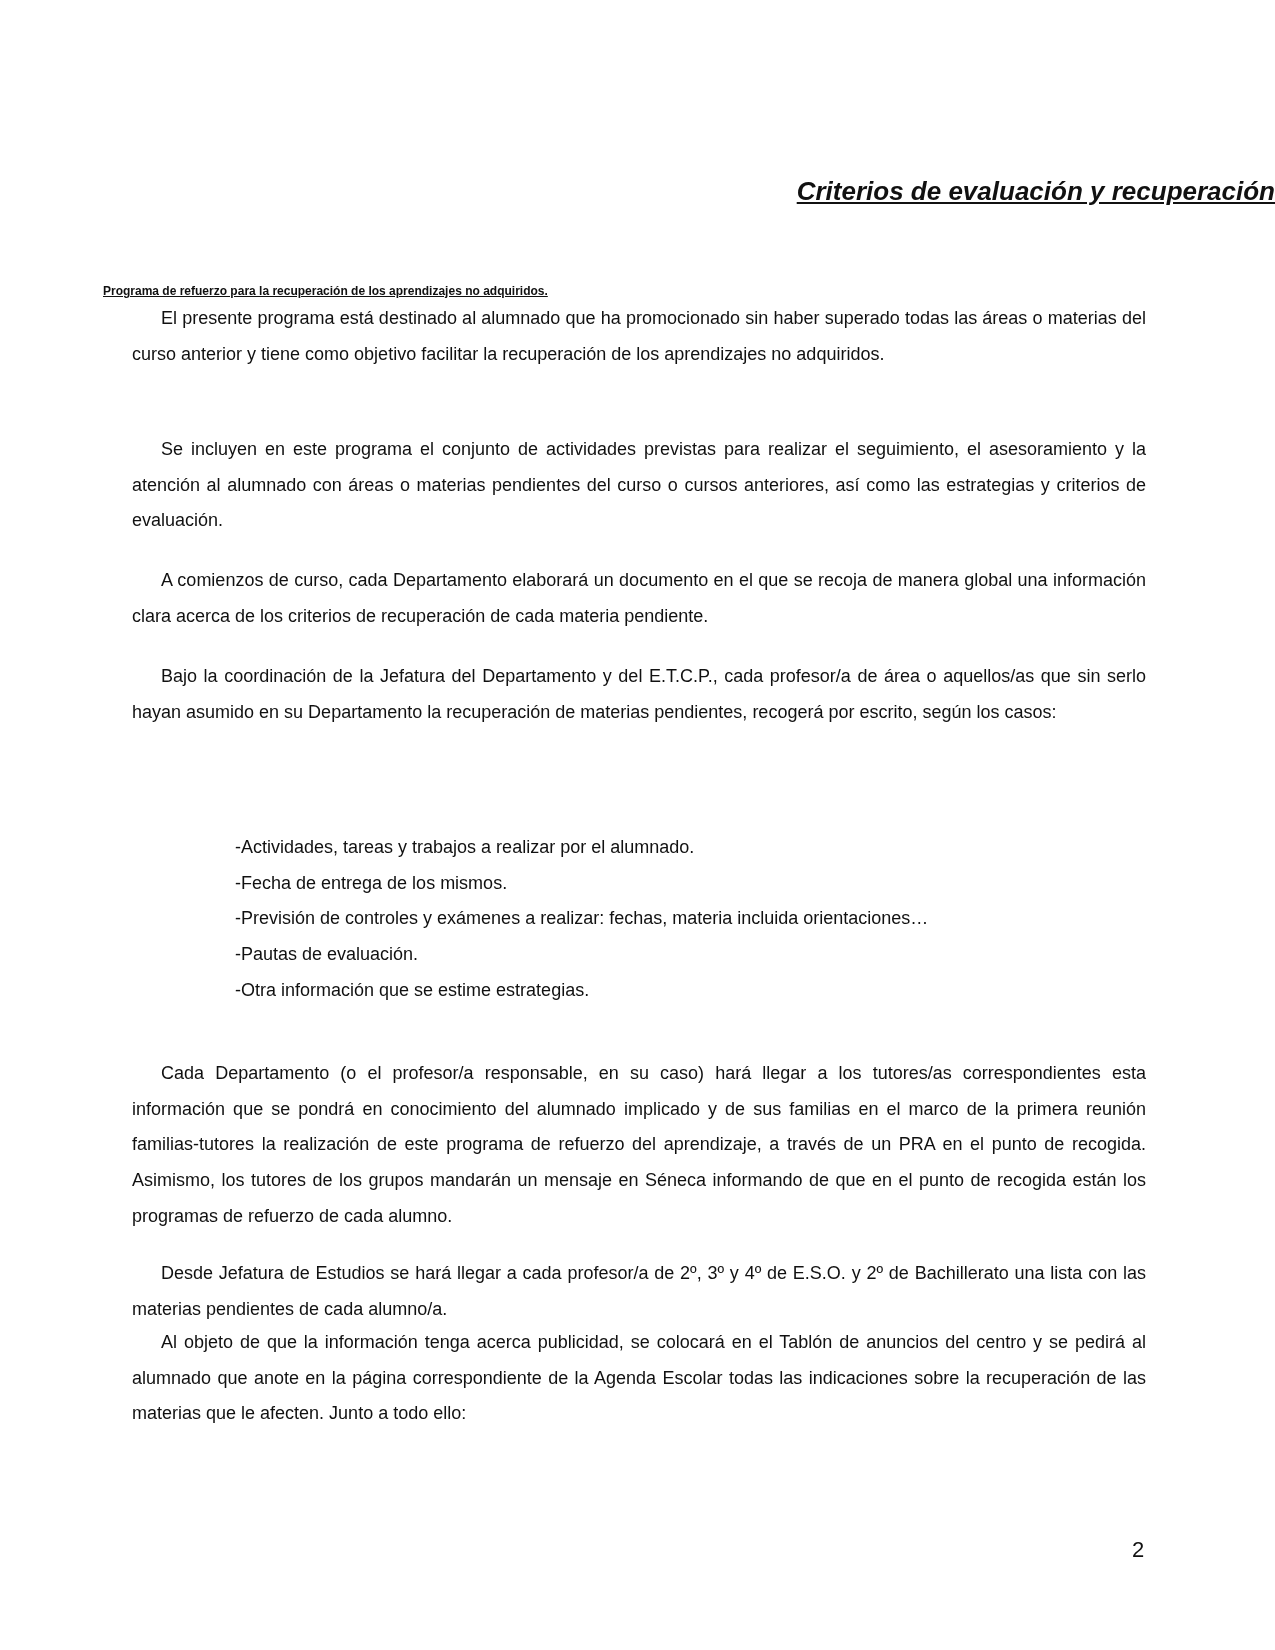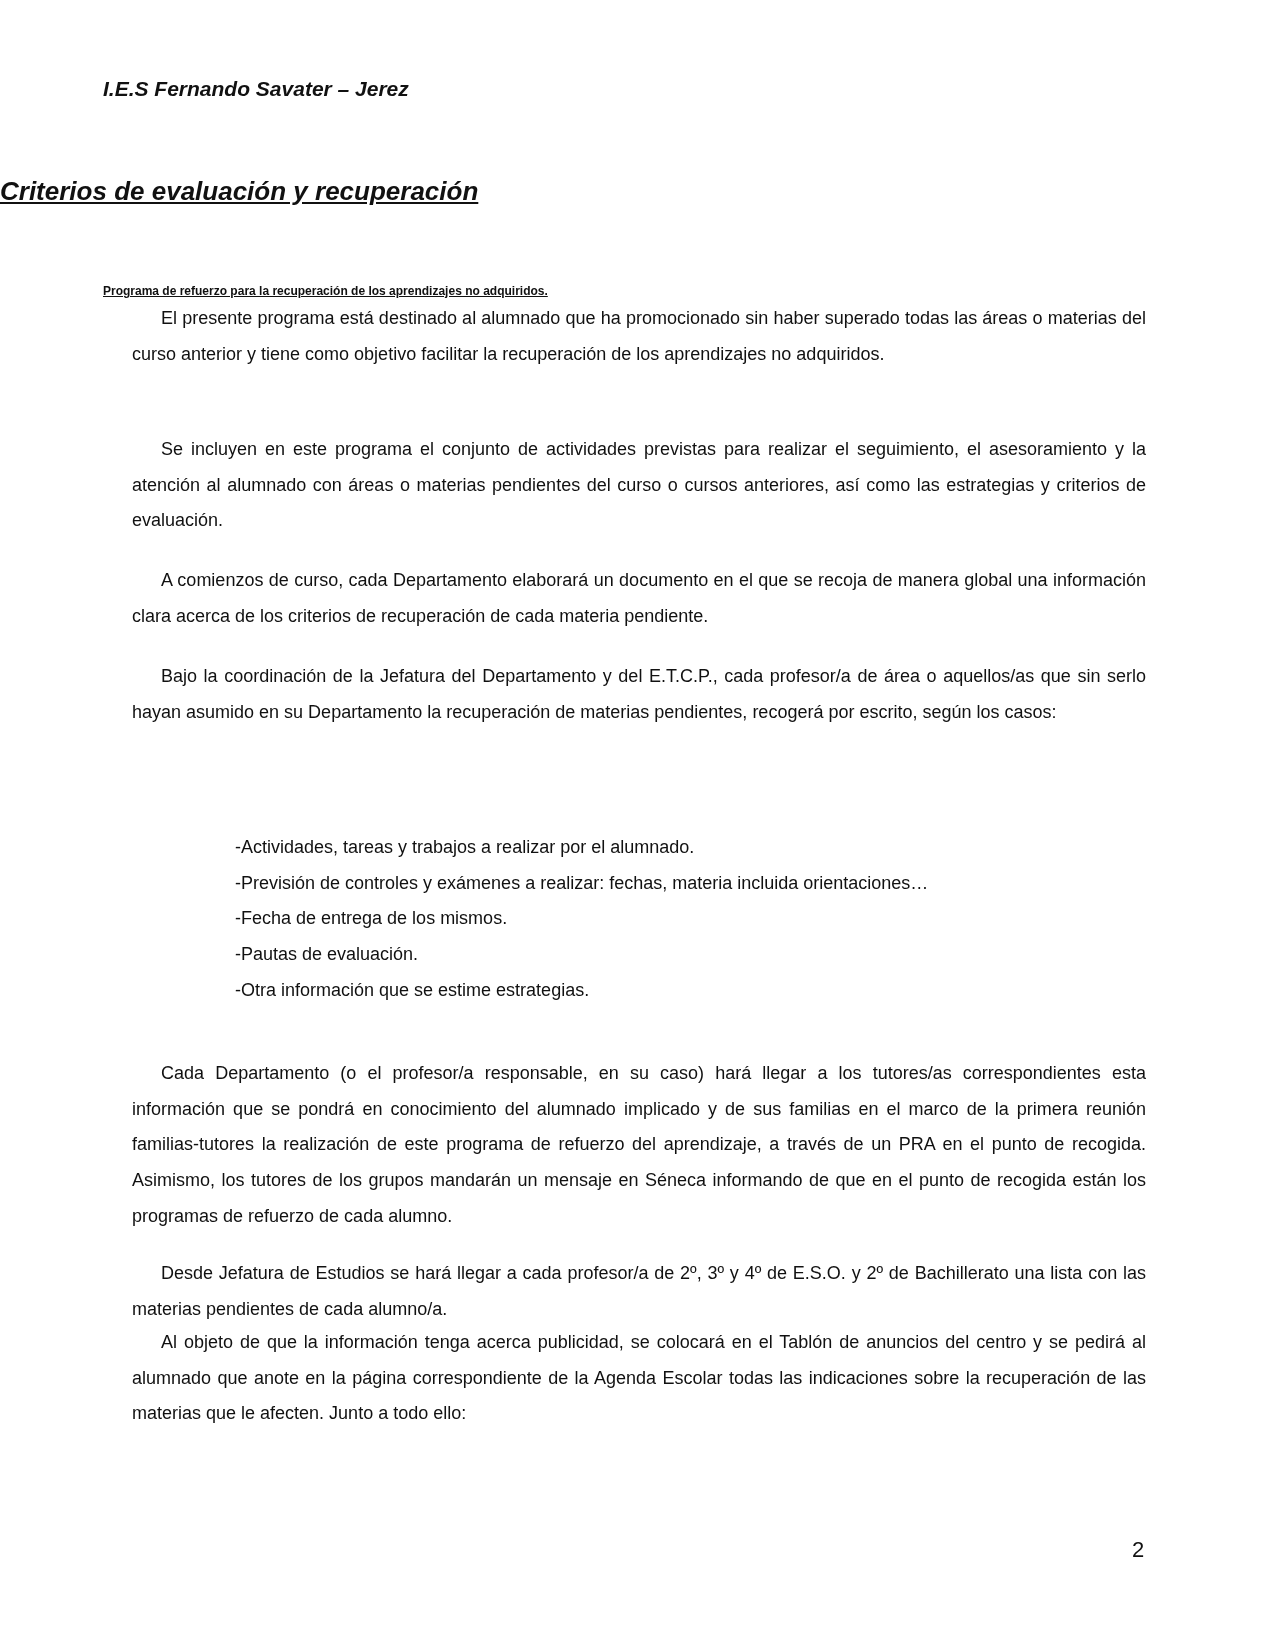--- a/index.html
+++ b/index.html
@@ -4,55 +4,54 @@
   <style>
     html, body { margin: 0; padding: 0; background: #ffffff; }
     body {
       width: 1275px; height: 1650px; position: relative; overflow: hidden;
       font-family: "Liberation Sans", sans-serif; color: #111111;
     }
     .header { position: absolute; left: 103px; top: 74px; }
     .header .l1 { font-size: 21px; font-weight: bold; font-style: italic; line-height: 30px; }
     .header .l2 { font-size: 21px; font-weight: bold; font-style: italic; line-height: 30px; padding-left: 29px; }
     .title {
-      position: absolute; left: 0; width: 1275px; top: 176px; text-align: left;
+      position: absolute; left: 0; width: 1275px; top: 176px; text-align: right;
       font-size: 26px; font-weight: bold; font-style: italic; text-decoration: underline;
     }
     .section-heading {
       position: absolute; left: 103px; top: 276px;
       font-size: 12px; font-weight: bold; text-decoration: underline; margin-top: 8px;
     }
     .para {
       position: absolute; left: 132px; width: 1014px;
       font-size: 18px; line-height: 35.7px; text-align: justify; text-indent: 29px;
     }
     .list { position: absolute; left: 235px; width: 911px; top: 830px; font-size: 18px; line-height: 35.7px; }
     .list div { text-align: justify; }
     .page-number { position: absolute; left: 1132px; top: 1537px; font-size: 22px; }
   </style>
 </head>
 <body>
 
 <div class="header">
-  <div class="l1">I.E.S Fernando Savater – Jerez</div>
 </div>
 
 <div class="title">Criterios de evaluación y recuperación</div>
 
 <div class="section-heading">Programa de refuerzo para la recuperación de los aprendizajes no adquiridos.</div>
 
 <div class="para" style="top:301px">El presente programa está destinado al alumnado que ha promocionado sin haber superado todas las áreas o materias del curso anterior y tiene como objetivo facilitar la recuperación de los aprendizajes no adquiridos.</div>
 <div class="para" style="top:432px">Se incluyen en este programa el conjunto de actividades previstas para realizar el seguimiento, el asesoramiento y la atención al alumnado con áreas o materias pendientes del curso o cursos anteriores, así como las estrategias y criterios de evaluación.</div>
 <div class="para" style="top:563px">A comienzos de curso, cada Departamento elaborará un documento en el que se recoja de manera global una información clara acerca de los criterios de recuperación de cada materia pendiente.</div>
 <div class="para" style="top:659px">Bajo la coordinación de la Jefatura del Departamento y del E.T.C.P., cada profesor/a de área o aquellos/as que sin serlo hayan asumido en su Departamento la recuperación de materias pendientes, recogerá por escrito, según los casos:</div>
 
 <div class="list">
   <div>-Actividades, tareas y trabajos a realizar por el alumnado.</div>
+  <div>-Fecha de entrega de los mismos.</div>
   <div>-Previsión de controles y exámenes a realizar: fechas, materia incluida orientaciones…</div>
-  <div>-Fecha de entrega de los mismos.</div>
   <div>-Pautas de evaluación.</div>
   <div>-Otra información que se estime estrategias.</div>
 </div>
 
 <div class="para" style="top:1056px">Cada Departamento (o el profesor/a responsable, en su caso) hará llegar a los tutores/as correspondientes esta información que se pondrá en conocimiento del alumnado implicado y de sus familias en el marco de la primera reunión familias-tutores la realización de este programa de refuerzo del aprendizaje, a través de un PRA en  el punto de recogida. Asimismo, los tutores de los grupos mandarán un mensaje en Séneca informando de que en el punto de recogida están los programas de refuerzo de cada alumno.</div>
 <div class="para" style="top:1256px">Desde Jefatura de Estudios se hará llegar a cada profesor/a de 2º, 3º y 4º de E.S.O. y 2º de Bachillerato una lista con las materias pendientes de cada alumno/a.</div>
 <div class="para" style="top:1325px">Al objeto de que la información tenga acerca publicidad, se colocará en el Tablón de anuncios del centro y se pedirá al alumnado que anote en la página correspondiente de la Agenda Escolar todas las indicaciones sobre la recuperación de las materias que le afecten. Junto a todo ello:</div>
 
 <div class="page-number">2</div>
 

